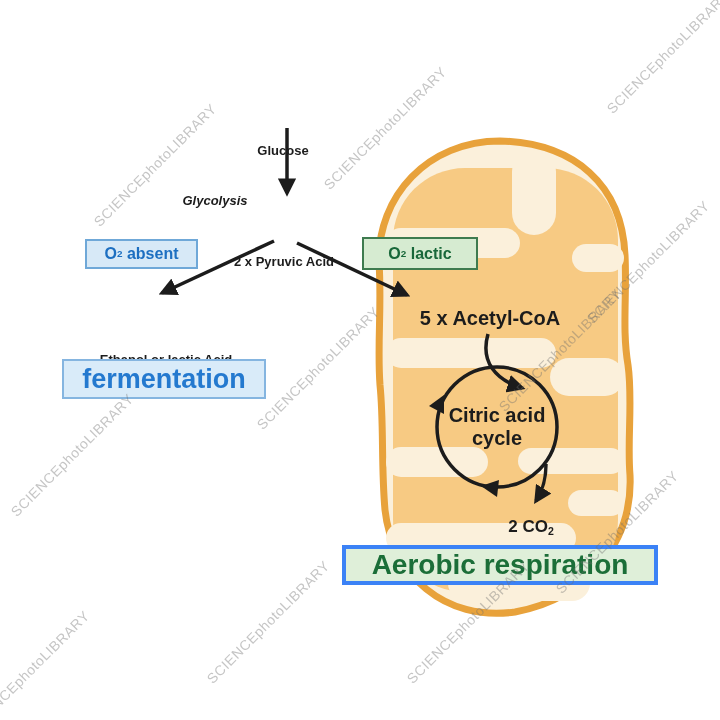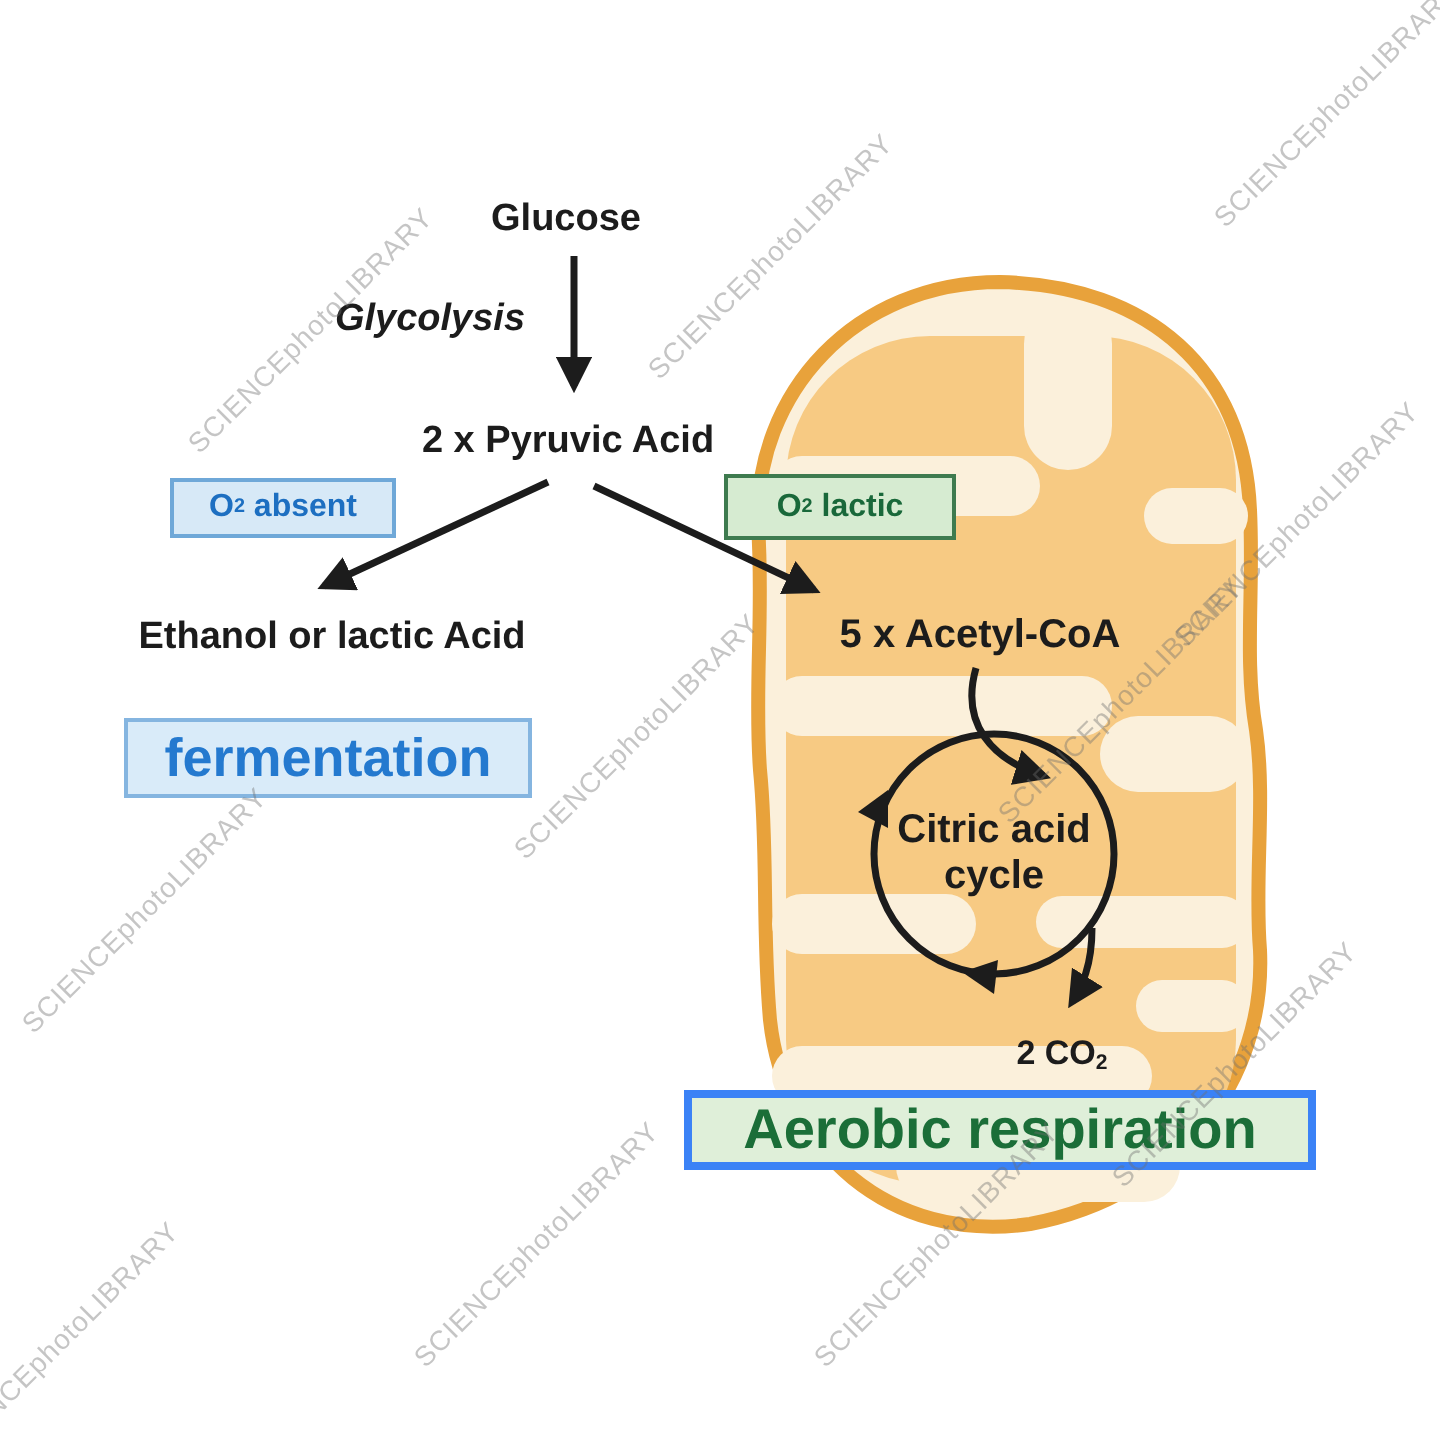--- a/index.html
+++ b/index.html
@@ -5,21 +5,21 @@
   html,body{margin:0;padding:0;background:#ffffff;}
   #canvas{
     position:relative;width:720px;height:720px;overflow:hidden;background:#ffffff;
     font-family:"Liberation Sans","DejaVu Sans",sans-serif;
   }
   svg{position:absolute;left:0;top:0;}
   .lbl{
     position:absolute;transform:translate(-50%,-50%);
     font-weight:bold;color:#1c1c1c;white-space:nowrap;text-align:center;
   }
-  .lbl.sz19{font-size:19px;}
+  .lbl.sz19{font-size:13px;margin-top:40px;}
   .lbl.sz20{font-size:20px;}
   .lbl.sz17{font-size:17px;}
   .tagbox{
     position:absolute;display:flex;align-items:center;justify-content:center;
     font-weight:bold;white-space:nowrap;box-sizing:border-box;
   }
   .box-o2-absent{
     left:85px;top:239px;width:113px;height:30px;font-size:16px;
     background:#d7e9f7;border:2px solid #6fa8d8;color:#1d6fc1;
   }

